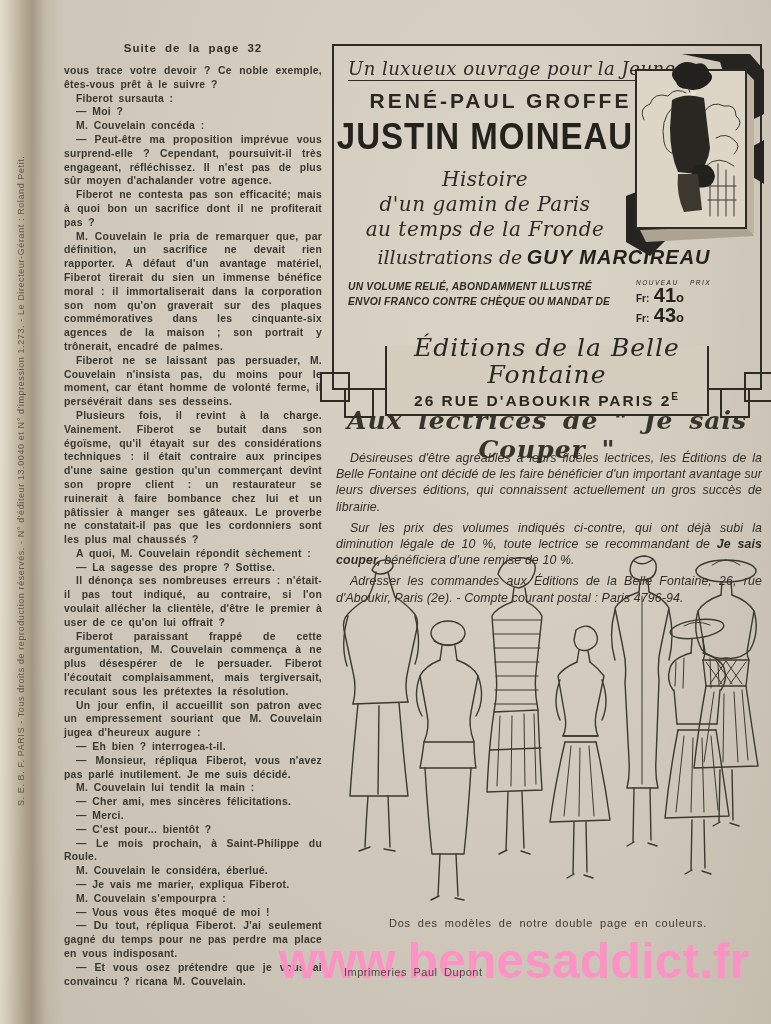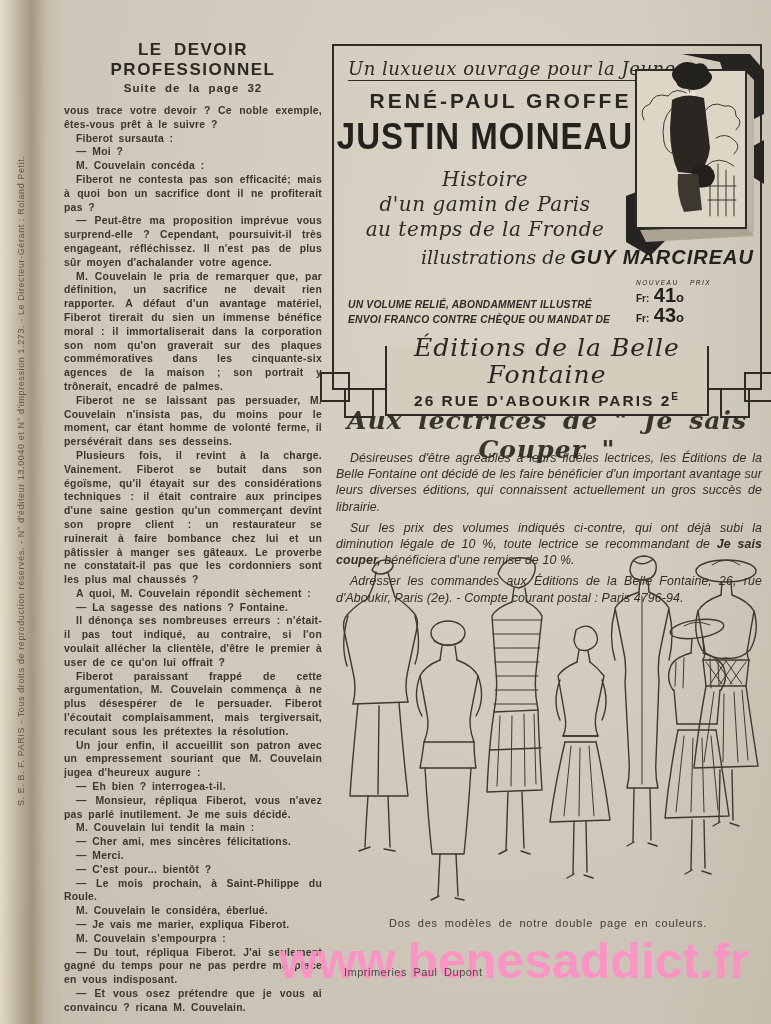--- a/index.html
+++ b/index.html
@@ -54,24 +54,24 @@
   .ad-title{
     margin-top:2px;text-align:center;width:302px;
     font-size:33px;font-weight:bold;letter-spacing:1px;color:#24221d;
     transform:scaleY(1.12);transform-origin:top center;
   }
   .ad-script{
     width:302px;text-align:center;font-family:"DejaVu Serif",serif;
     font-style:italic;font-size:20px;line-height:25px;color:#2e2b25;letter-spacing:.5px;
   }
   .ad-script.first{margin-top:14px;}
-  .ad-illus{margin-top:4px;width:420px;text-align:right;}
+  .ad-illus{margin-top:4px;width:420px;text-align:center;}
   .ad-illus .scr{font-family:"DejaVu Serif",serif;font-style:italic;font-size:19px;color:#2e2b25;}
   .ad-illus .ill-name{font-size:20px;font-weight:bold;font-style:italic;letter-spacing:1px;color:#24221d;}
-  .ad-volume-row{display:flex;margin:10px 6px 16px 14px;align-items:flex-end;}
+  .ad-volume-row{display:flex;margin:10px 6px 16px 14px;align-items:flex-start;}
   .ad-volume-lines{flex:1;font-style:italic;font-size:10.3px;line-height:15px;
     letter-spacing:.2px;color:#2e2b25;font-weight:bold;}
   .ad-prices{width:118px;text-align:left;color:#24221d;}
   .price-header{font-size:6.5px;font-style:italic;letter-spacing:1.5px;word-spacing:8px;margin-bottom:1px;}
   .price-line{font-weight:bold;line-height:16px;}
   .price-line .cur{font-size:10px;}
   .price-line .val{font-size:20px;}
   .price-line .suf{font-size:13px;}
   .ad-availability{
     margin-top:8px;text-align:center;font-size:14.5px;font-weight:bold;
@@ -128,47 +128,47 @@
   svg .th{fill:none;stroke:#3c392f;stroke-width:1;stroke-linecap:round;}
 </style>
 </head>
 <body>
 
 <div class="page">
 
   <div class="spine">S. E. B. F. PARIS - Tous droits de reproduction réservés. - N° d'éditeur 13.0040 et N° d'impression 1.273. - Le Directeur-Gérant : Roland Petit.</div>
 
   <div class="article">
-    <h1>LE DEVOIR PROFESSIONNEL</h1>
     <h2>Suite de la page 32</h2>
     <div class="body">
         <p class="noindent">vous trace votre devoir ? Ce noble exemple, êtes-vous prêt à le suivre ?</p>
         <p>Fiberot sursauta :</p>
         <p>— Moi ?</p>
         <p>M. Couvelain concéda :</p>
+        <p>— Peut-être ma proposition imprévue vous surprend-elle ? Cependant, poursuivit-il très engageant, réfléchissez. Il n'est pas de plus sûr moyen d'achalander votre agence.</p>
         <p>Fiberot ne contesta pas son efficacité; mais à quoi bon un sacrifice dont il ne profiterait pas ?</p>
-        <p>— Peut-être ma proposition imprévue vous surprend-elle ? Cependant, poursuivit-il très engageant, réfléchissez. Il n'est pas de plus sûr moyen d'achalander votre agence.</p>
         <p>M. Couvelain le pria de remarquer que, par définition, un sacrifice ne devait rien rapporter. A défaut d'un avantage matériel, Fiberot tirerait du sien un immense bénéfice moral : il immortaliserait dans la corporation son nom qu'on graverait sur des plaques commémoratives dans les cinquante-six agences de la maison ; son portrait y trônerait, encadré de palmes.</p>
         <p>Fiberot ne se laissant pas persuader, M. Couvelain n'insista pas, du moins pour le moment, car étant homme de volonté ferme, il persévérait dans ses desseins.</p>
         <p>Plusieurs fois, il revint à la charge. Vainement. Fiberot se butait dans son égoïsme, qu'il étayait sur des considérations techniques : il était contraire aux principes d'une saine gestion qu'un commerçant devînt son propre client : un restaurateur se ruinerait à faire bombance chez lui et un pâtissier à manger ses gâteaux. Le proverbe ne constatait-il pas que les cordonniers sont les plus mal chaussés ?</p>
         <p>A quoi, M. Couvelain répondit sèchement :</p>
-        <p>— La sagesse des nations ? Fontaine.</p>
+        <p>— La sagesse des propre ? Sottise.</p>
         <p>Il dénonça ses nombreuses erreurs : n'était-il pas tout indiqué, au contraire, si l'on voulait allécher la clientèle, d'être le premier à user de ce qu'on lui offrait ?</p>
         <p>Fiberot paraissant frappé de cette argumentation, M. Couvelain commença à ne plus désespérer de le persuader. Fiberot l'écoutait complaisamment, mais tergiversait, reculant sous les prétextes la résolution.</p>
         <p>Un jour enfin, il accueillit son patron avec un empressement souriant que M. Couvelain jugea d'heureux augure :</p>
         <p>— Eh bien ? interrogea-t-il.</p>
         <p>— Monsieur, répliqua Fiberot, vous n'avez pas parlé inutilement. Je me suis décidé.</p>
         <p>M. Couvelain lui tendit la main :</p>
         <p>— Cher ami, mes sincères félicitations.</p>
         <p>— Merci.</p>
         <p>— C'est pour... bientôt ?</p>
         <p>— Le mois prochain, à Saint-Philippe du Roule.</p>
         <p>M. Couvelain le considéra, éberlué.</p>
         <p>— Je vais me marier, expliqua Fiberot.</p>
         <p>M. Couvelain s'empourpra :</p>
+        <p>— Vous vous êtes moqué de moi !</p>
         <p>— Du tout, répliqua Fiberot. J'ai seulement gagné du temps pour ne pas perdre ma place en vous indisposant.</p>
         <p>— Et vous osez prétendre que je vous ai convaincu ? ricana M. Couvelain.</p>
       </div>
 
   </div>
 
   <div class="adbox">
     <div><span class="ad-tagline">Un luxueux ouvrage pour la Jeunesse</span></div>
     <div class="ad-author">RENÉ-PAUL GROFFE</div>
     <div class="ad-title">JUSTIN MOINEAU</div>

